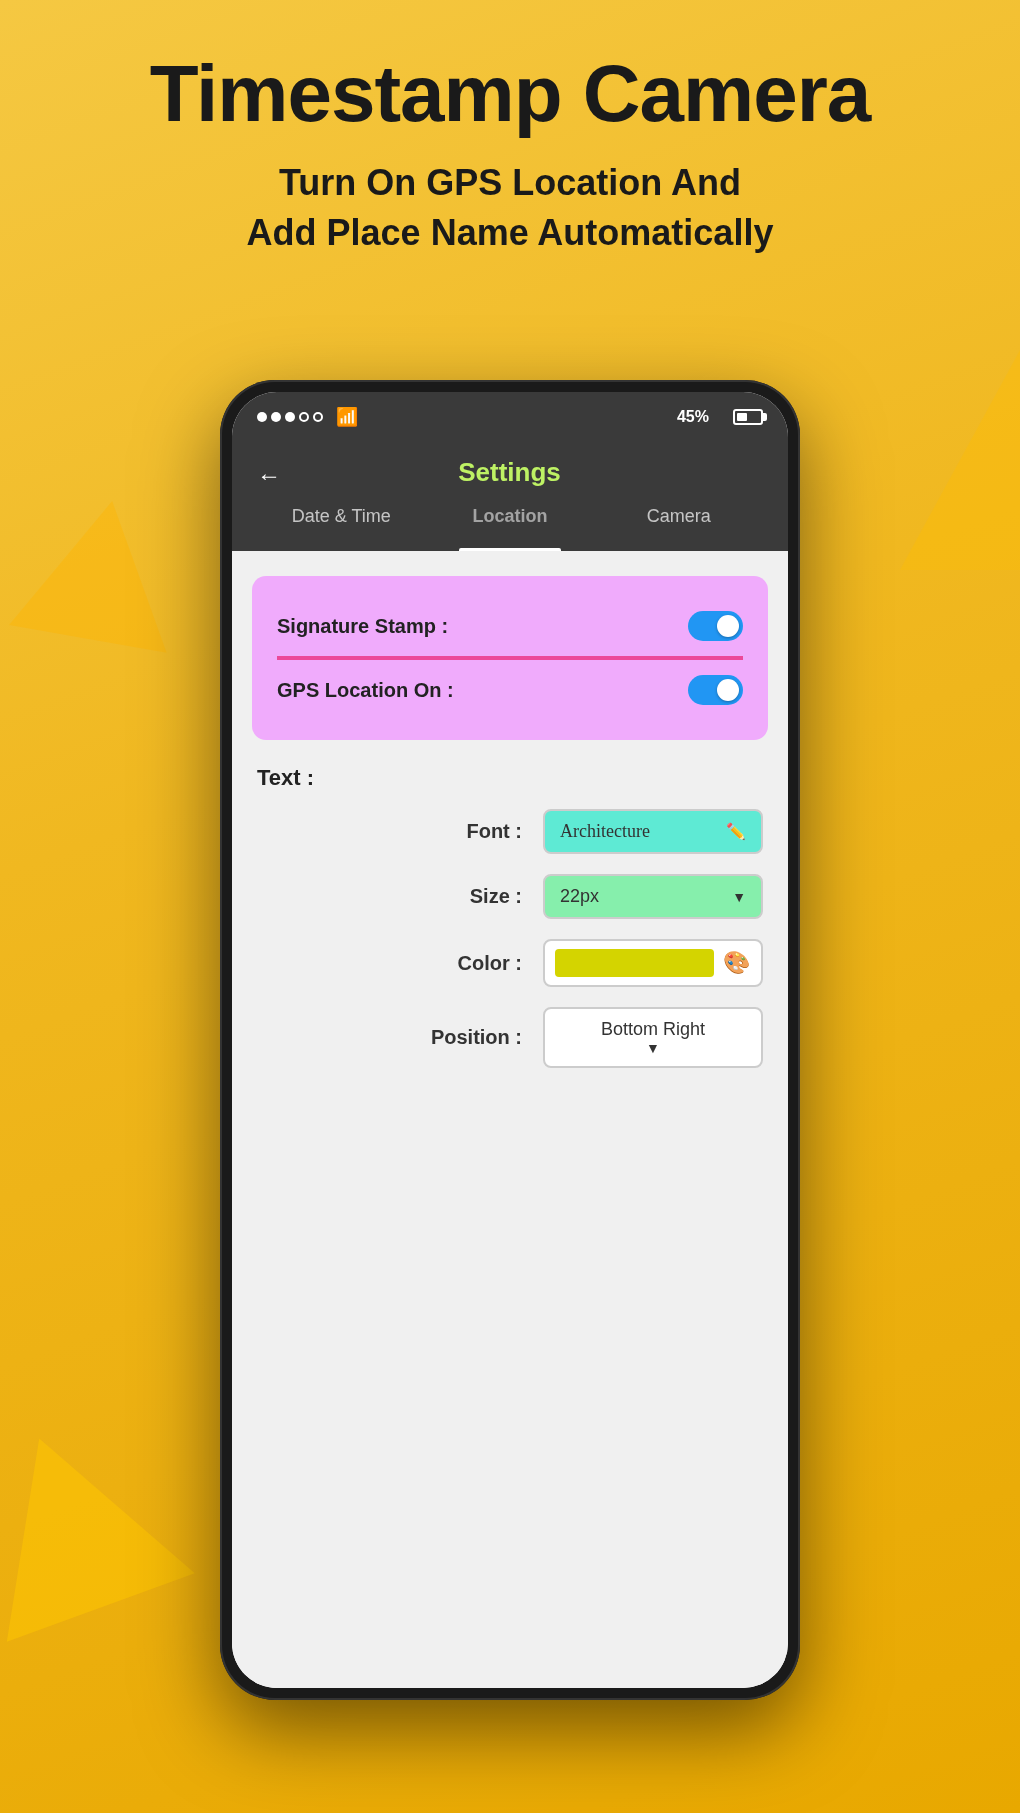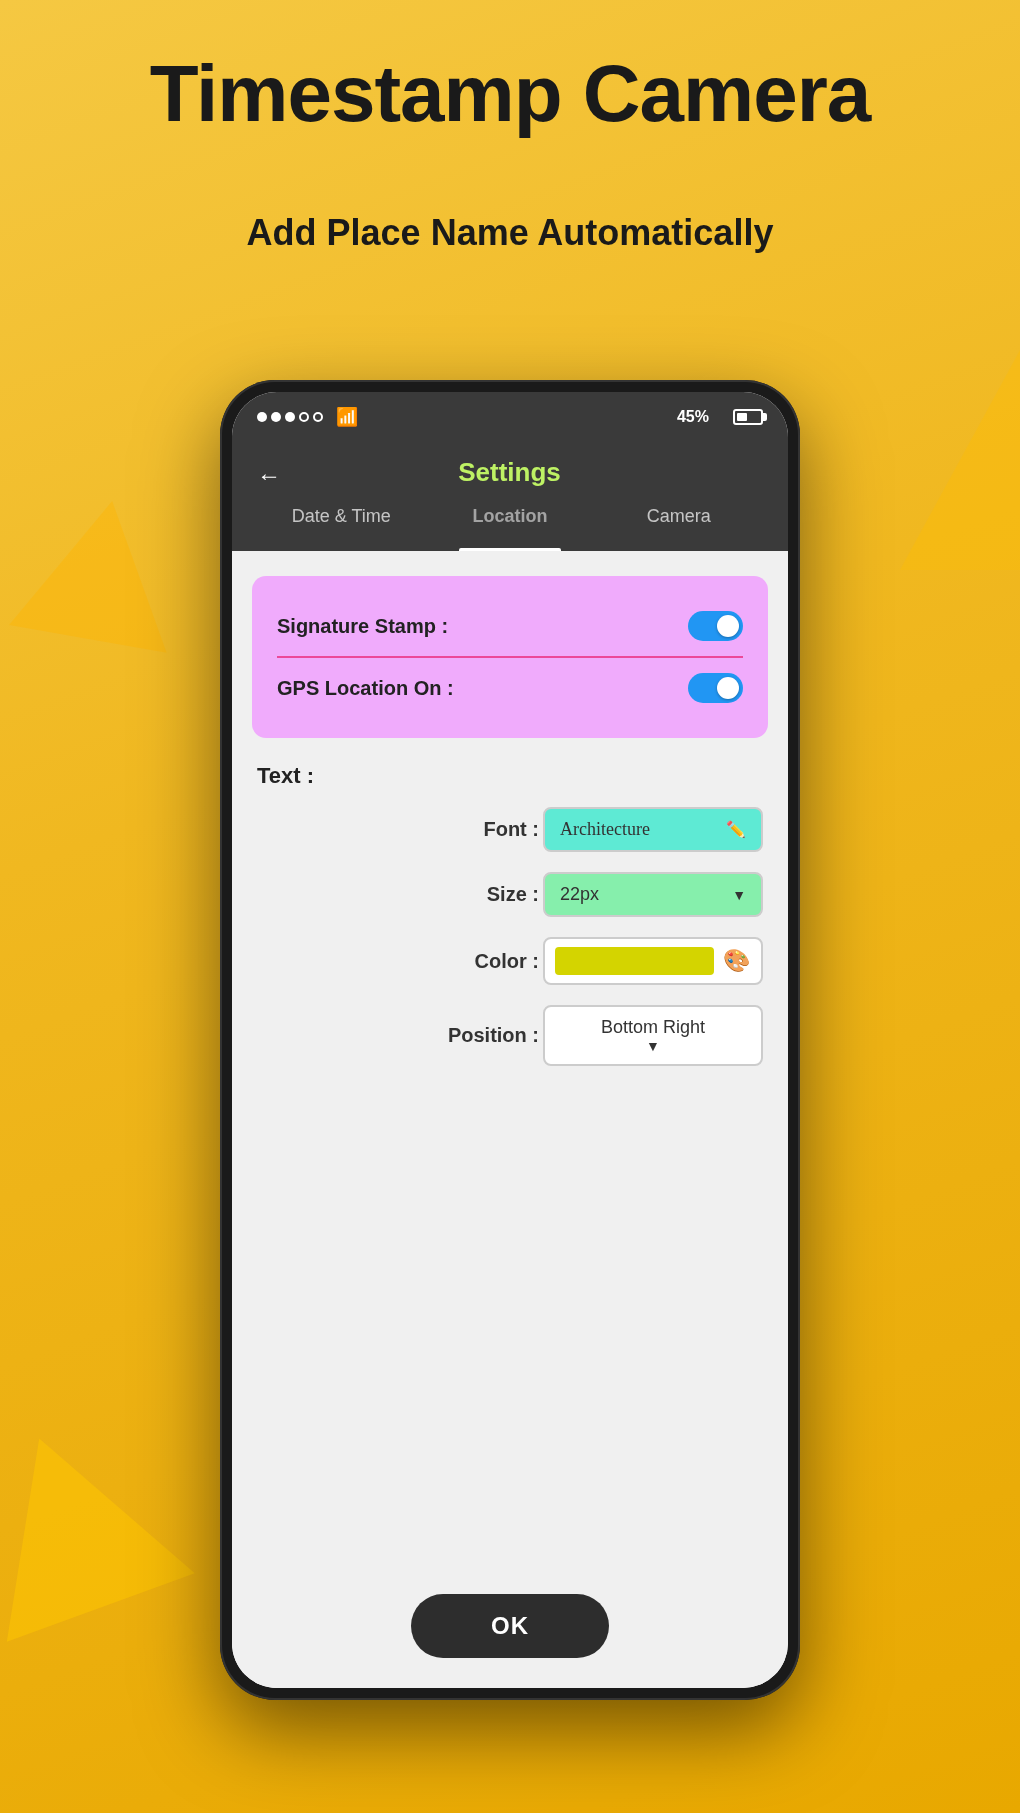--- a/index.html
+++ b/index.html
@@ -265,21 +265,21 @@
 
     
     .toggle-row {
       display: flex;
       align-items: center;
       justify-content: space-between;
       padding: 10px 0;
     }
 
     .toggle-row + .toggle-row {
-      border-top: 2px solid #ec4899;
+      border-top: 4px solid #ec4899;
       margin-top: 5px;
       padding-top: 15px;
     }
 
     .toggle-label {
       font-size: 20px;
       font-weight: 600;
       color: #222;
     }
 
@@ -316,21 +316,21 @@
       font-weight: 700;
       color: #222;
       margin-bottom: 18px;
     }
 
     .setting-row {
       display: flex;
       align-items: center;
       justify-content: flex-end;
       margin-bottom: 20px;
-      gap: 4px;
+      gap: 21px;
     }
 
     .setting-label {
       font-size: 20px;
       font-weight: 600;
       color: #333;
       min-width: 90px;
       text-align: right;
     }
 
@@ -453,21 +453,21 @@
 </head>
 <body>
 
 <div class="bg-tri-1"></div>
 <div class="bg-tri-2"></div>
 <div class="bg-tri-3"></div>
 
 <div class="header-section">
   <div class="app-title">Timestamp Camera</div>
   <div class="app-subtitle">
-    <br>
+    <span>Turn On GPS Location And</span><br>
     <span>Add Place Name Automatically</span>
   </div>
 </div>
 
 <div class="phone-container">
   <div class="phone-outer">
     <div class="phone-inner">
 
       <div class="status-bar">
         <div class="status-left">
@@ -556,20 +556,17 @@
             <span class="setting-label">Position :</span>
             <div class="setting-control">
               <div class="position-selector">
                 <span class="position-value">Bottom Right</span>
                 <span class="dropdown-arrow">▼</span>
               </div>
             </div>
           </div>
         </div>
 
-        <div class="ok-btn-container">
-          <button class="ok-btn">OK</button>
-        </div>
 
       </div>
     </div>
   </div>
 </div>
 
 </body></html>

